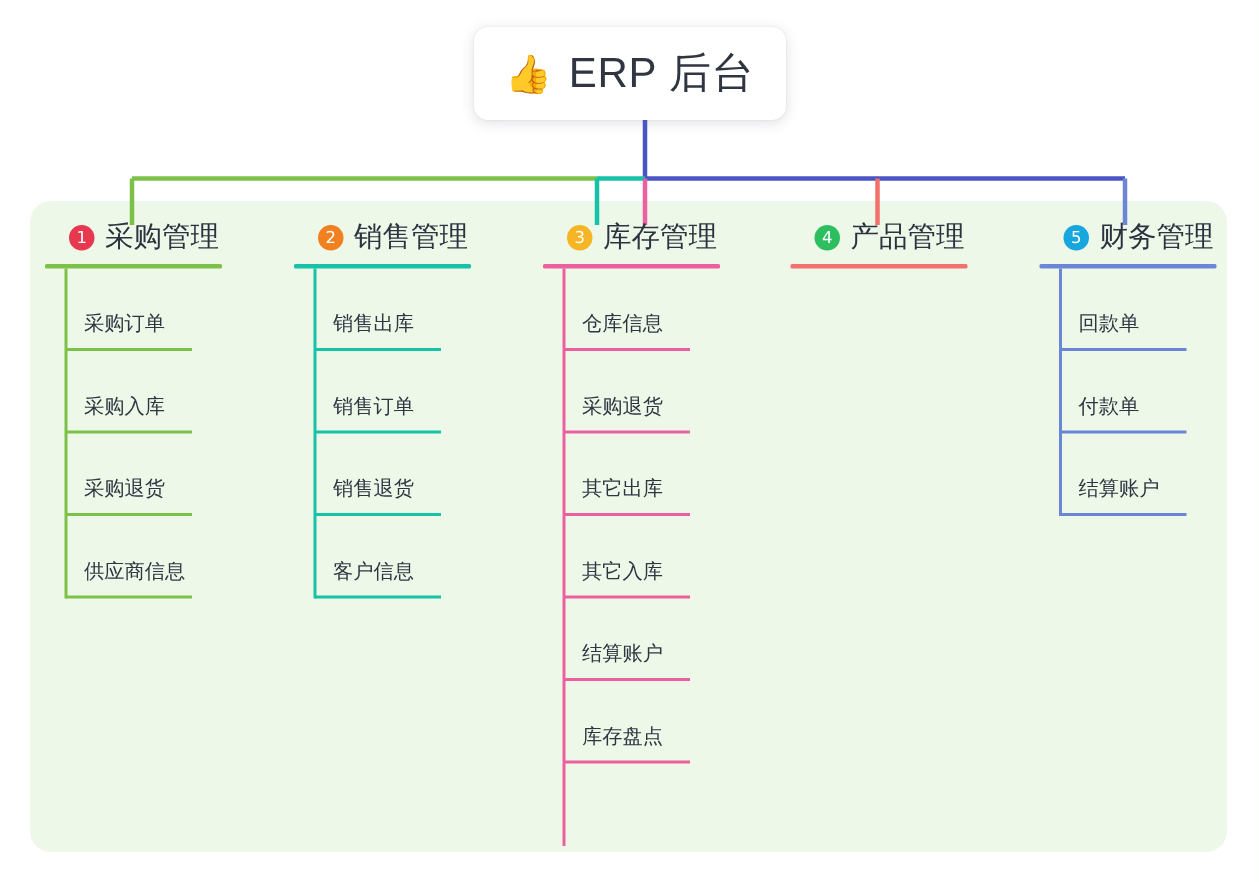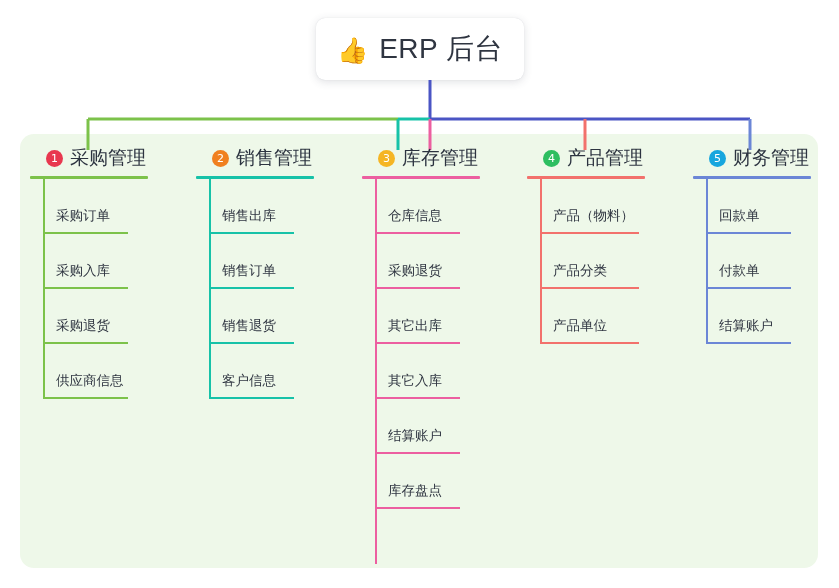--- a/index.html
+++ b/index.html
@@ -229,35 +229,20 @@
             <div class="item-rule" style="background: rgb(236, 95, 160); width: 84px;"></div>
           </div>
         </div>
       </div>
       <div class="column" style="left: 527px; width: 160px;">
         <div class="col-head">
           <span class="badge" style="background: rgb(45, 190, 96);">4</span>
           <span class="col-name">产品管理</span>
         </div>
         <div class="col-rule" style="background: rgb(242, 113, 108); width: 118px;"></div>
-        <div class="items">
-          <div class="trunk" style="background: rgb(242, 113, 108); height: 165px;"></div>
-          <div class="item">
-            <span class="item-label">产品（物料）</span>
-            <div class="item-rule" style="background: rgb(242, 113, 108); width: 98px;"></div>
-          </div>
-          <div class="item">
-            <span class="item-label">产品分类</span>
-            <div class="item-rule" style="background: rgb(242, 113, 108); width: 98px;"></div>
-          </div>
-          <div class="item">
-            <span class="item-label">产品单位</span>
-            <div class="item-rule" style="background: rgb(242, 113, 108); width: 98px;"></div>
-          </div>
-        </div>
       </div>
       <div class="column" style="left: 693px; width: 150px;">
         <div class="col-head">
           <span class="badge" style="background: rgb(23, 166, 222);">5</span>
           <span class="col-name">财务管理</span>
         </div>
         <div class="col-rule" style="background: rgb(107, 134, 214); width: 118px;"></div>
         <div class="items">
           <div class="trunk" style="background: rgb(107, 134, 214); height: 165px;"></div>
           <div class="item">

